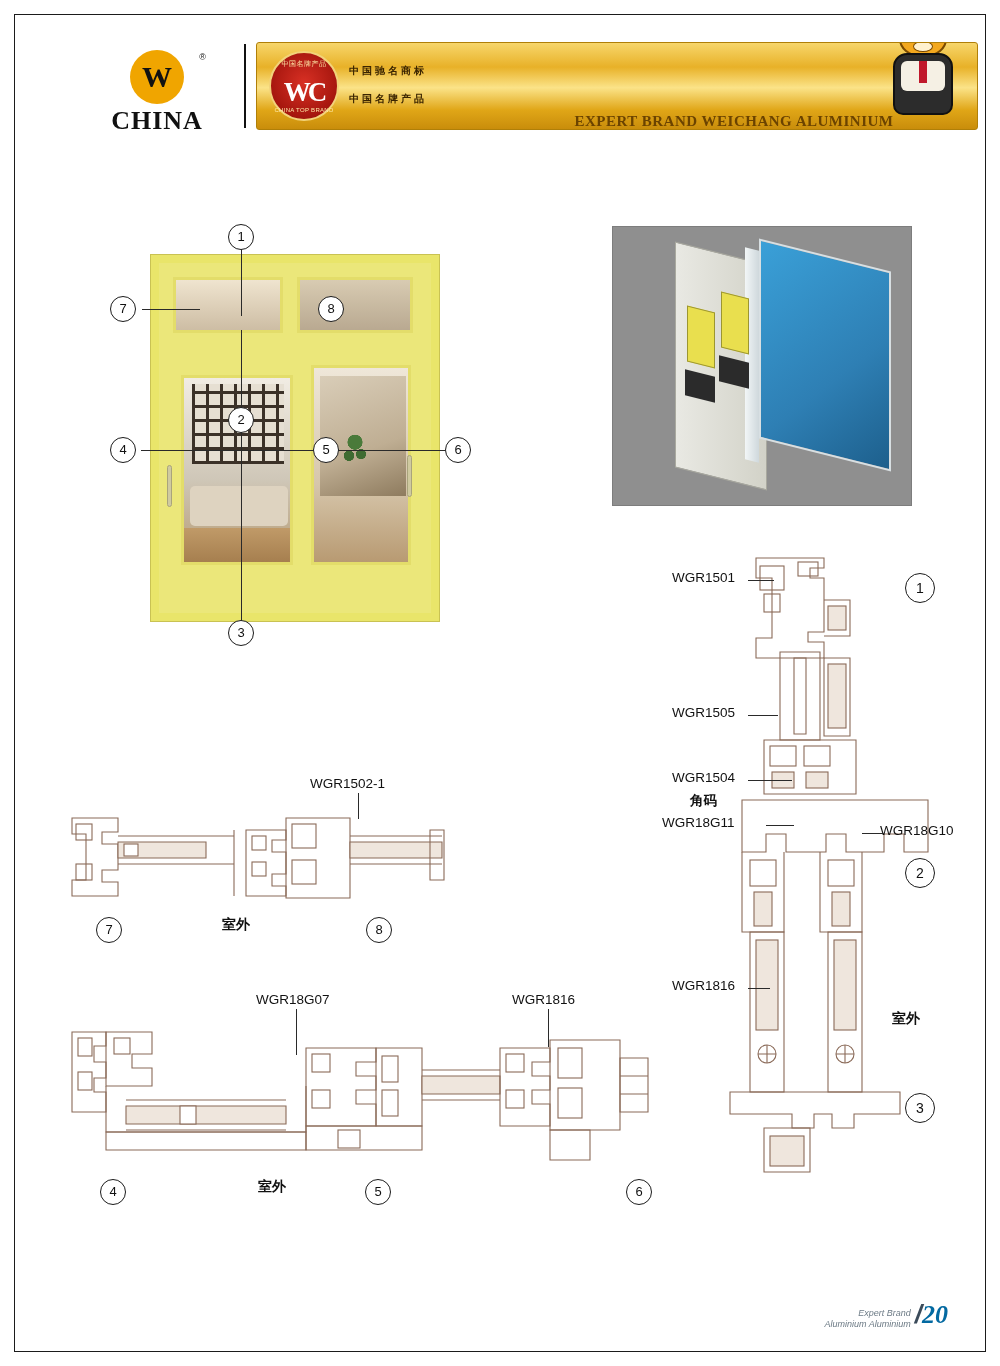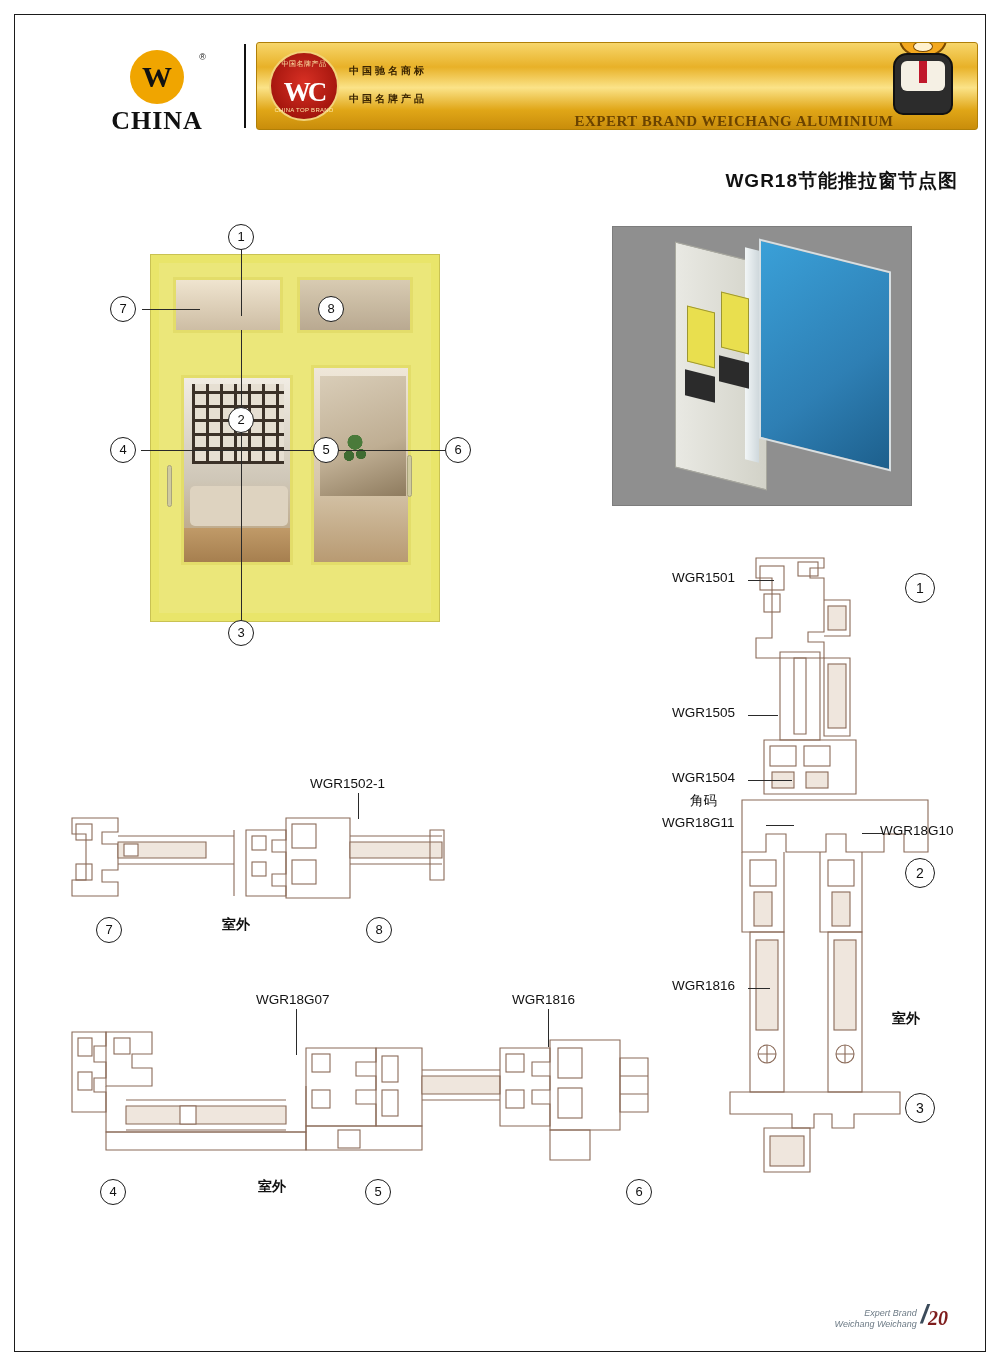--- a/index.html
+++ b/index.html
@@ -245,21 +245,21 @@
   
   .footer {
     position:absolute; right:52px; bottom:36px; text-align:right;font-style:italic;
   }
   .footer-en {
     font-size:9px; color:#6d7b86; line-height:11px; display:inline-block;
     vertical-align:bottom; text-align:right; margin-right:4px;
   }
   .footer-num {
     display:inline-block; vertical-align:bottom;
-    font-size:20px; font-weight:bold; color:#7f1d1d; font-family:"Liberation Serif", serif;
+    font-size:26px; font-weight:bold; color:#0369a1; font-family:"Liberation Serif", serif;
   }
   .footer-slash { color:#3b4b5a; font-size:26px; font-weight:bold; }
 </style>
 </head>
 <body>
 
 <div class="page">
   <div class="page-border"></div>
 
   <div class="header">
@@ -290,21 +290,20 @@
         <div class="head"></div>
 
         <div class="snout"></div>
         <div class="body"></div>
         <div class="shirt"></div>
         <div class="tie"></div>
       </div>
     </div>
   </div>
 
-  <div class="doc-title">WGR18节能推拉窗节点图</div>
 
   <div class="win-photo">
     <div class="wp-frame"></div>
     <div class="wp-top-l"></div>
     <div class="wp-top-r"></div>
     <div class="wp-bot-l">
       <div class="wp-lattice"></div>
       <div class="wp-sofa"></div>
       <div class="wp-floor"></div>
     </div>
@@ -386,21 +385,21 @@
     </svg>
   </div>
 
   <div class="lbl" style="left:672px; top:570px;">WGR1501</div>
   <div class="leader" style="left:748px; top:580px; width:26px; height:1px;"></div>
 
   <div class="lbl" style="left:672px; top:705px;">WGR1505</div>
   <div class="leader" style="left:748px; top:715px; width:30px; height:1px;"></div>
 
   <div class="lbl" style="left:672px; top:770px;text-align:right;">WGR1504</div>
-  <div class="lbl" style="left:690px; top:792px; font-weight:normal;">角码</div>
+  <div class="lbl" style="left:690px; top:792px; font-weight:bold;">角码</div>
   <div class="leader" style="left:748px; top:780px; width:44px; height:1px;"></div>
 
   <div class="lbl" style="left:662px; top:815px;">WGR18G11</div>
   <div class="leader" style="left:766px; top:825px; width:28px; height:1px;"></div>
 
   <div class="lbl" style="left:880px; top:823px;">WGR18G10</div>
   <div class="leader" style="left:862px; top:833px; width:22px; height:1px;"></div>
 
   <div class="lbl" style="left:672px; top:978px;">WGR1816</div>
   <div class="leader" style="left:748px; top:988px; width:22px; height:1px;"></div>
@@ -491,16 +490,16 @@
   <div class="leader" style="left:548px; top:1009px; width:1px; height:38px;"></div>
 
   <div class="circ" style="left:100px; top:1179px;">4</div>
   <div class="cn-lbl" style="left:258px; top:1178px;">室外</div>
   <div class="circ" style="left:365px; top:1179px;">5</div>
   <div class="circ" style="left:626px; top:1179px;">6</div>
 
   <div class="footer">
     <span class="footer-en">
       <span>Expert Brand</span><br>
-      <span>Weichang Weichang</span>
+      <span>Aluminium Aluminium</span>
     </span><span class="footer-slash">/</span><span class="footer-num">20</span>
   </div>
 </div>
 
 </body></html>

